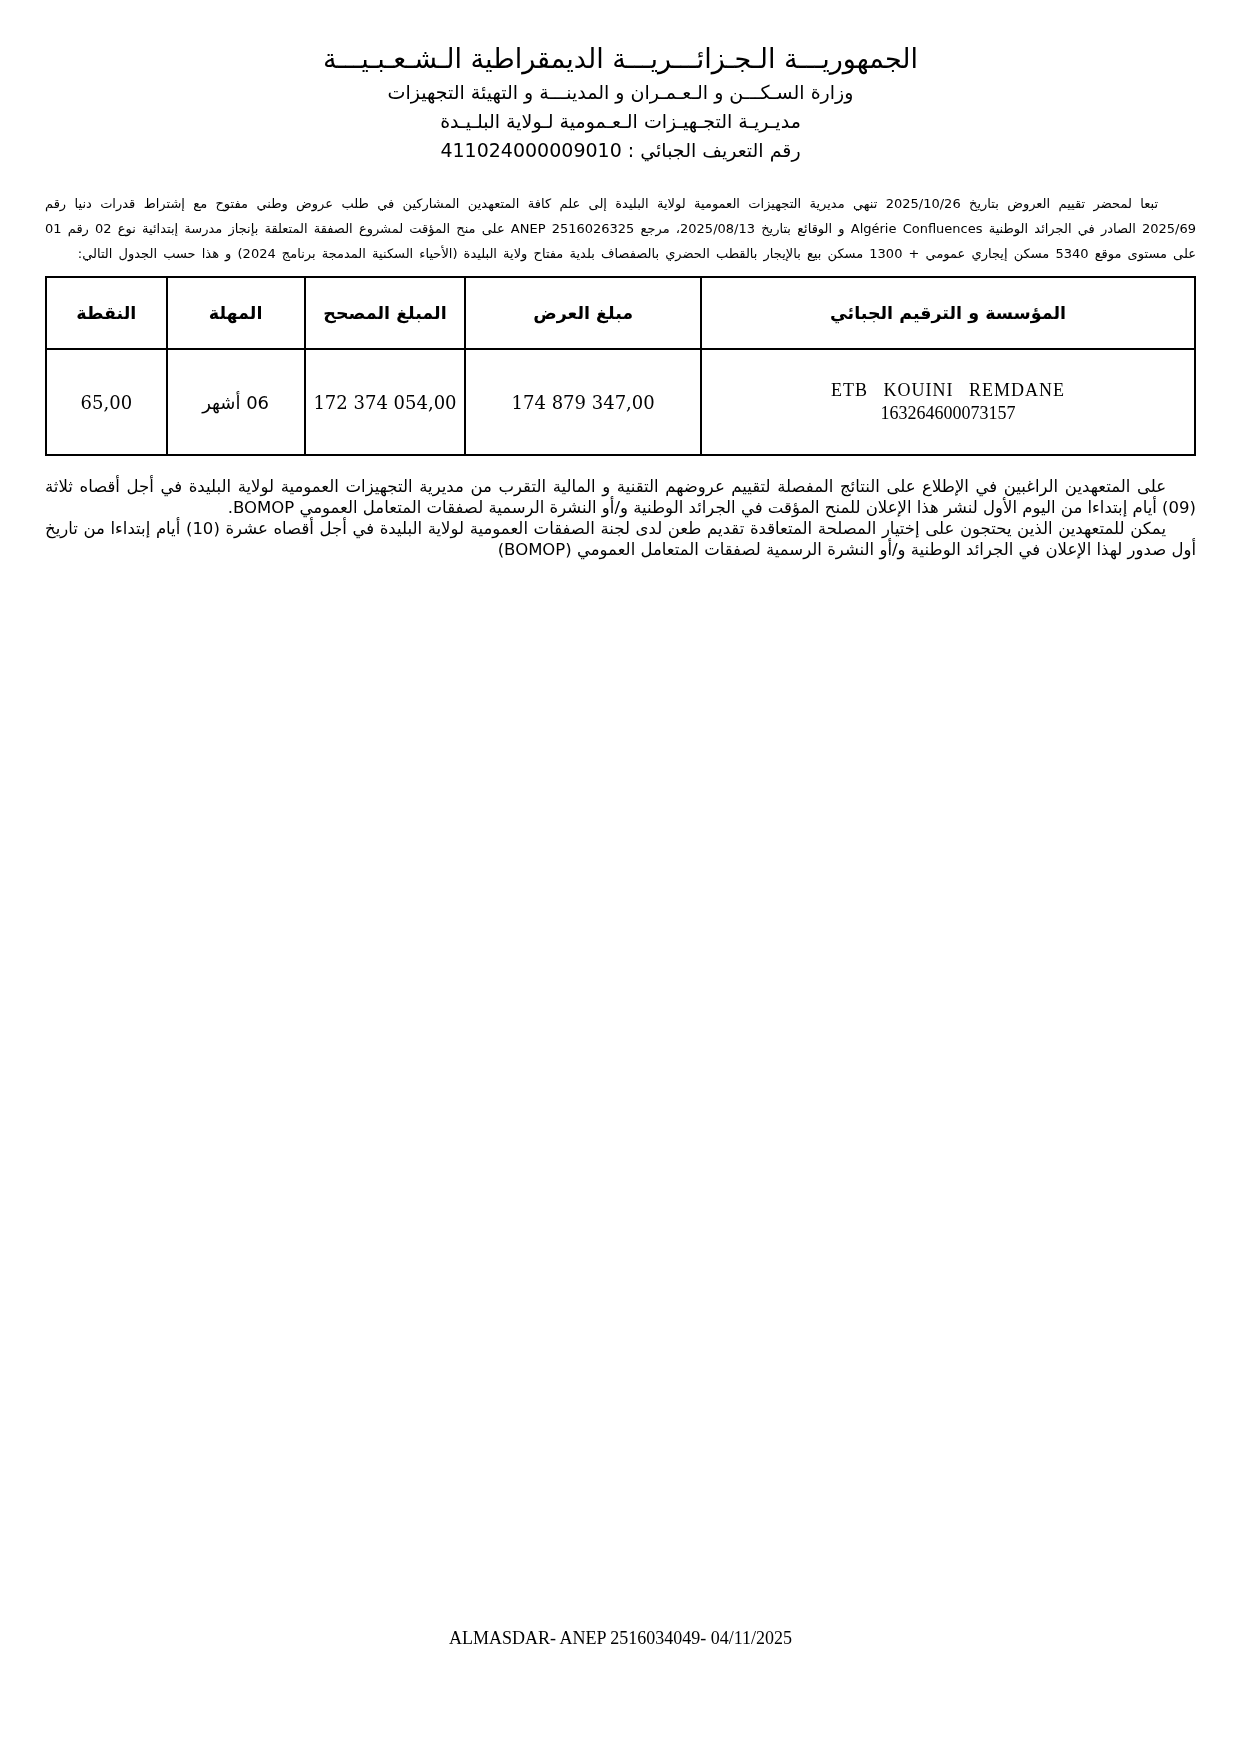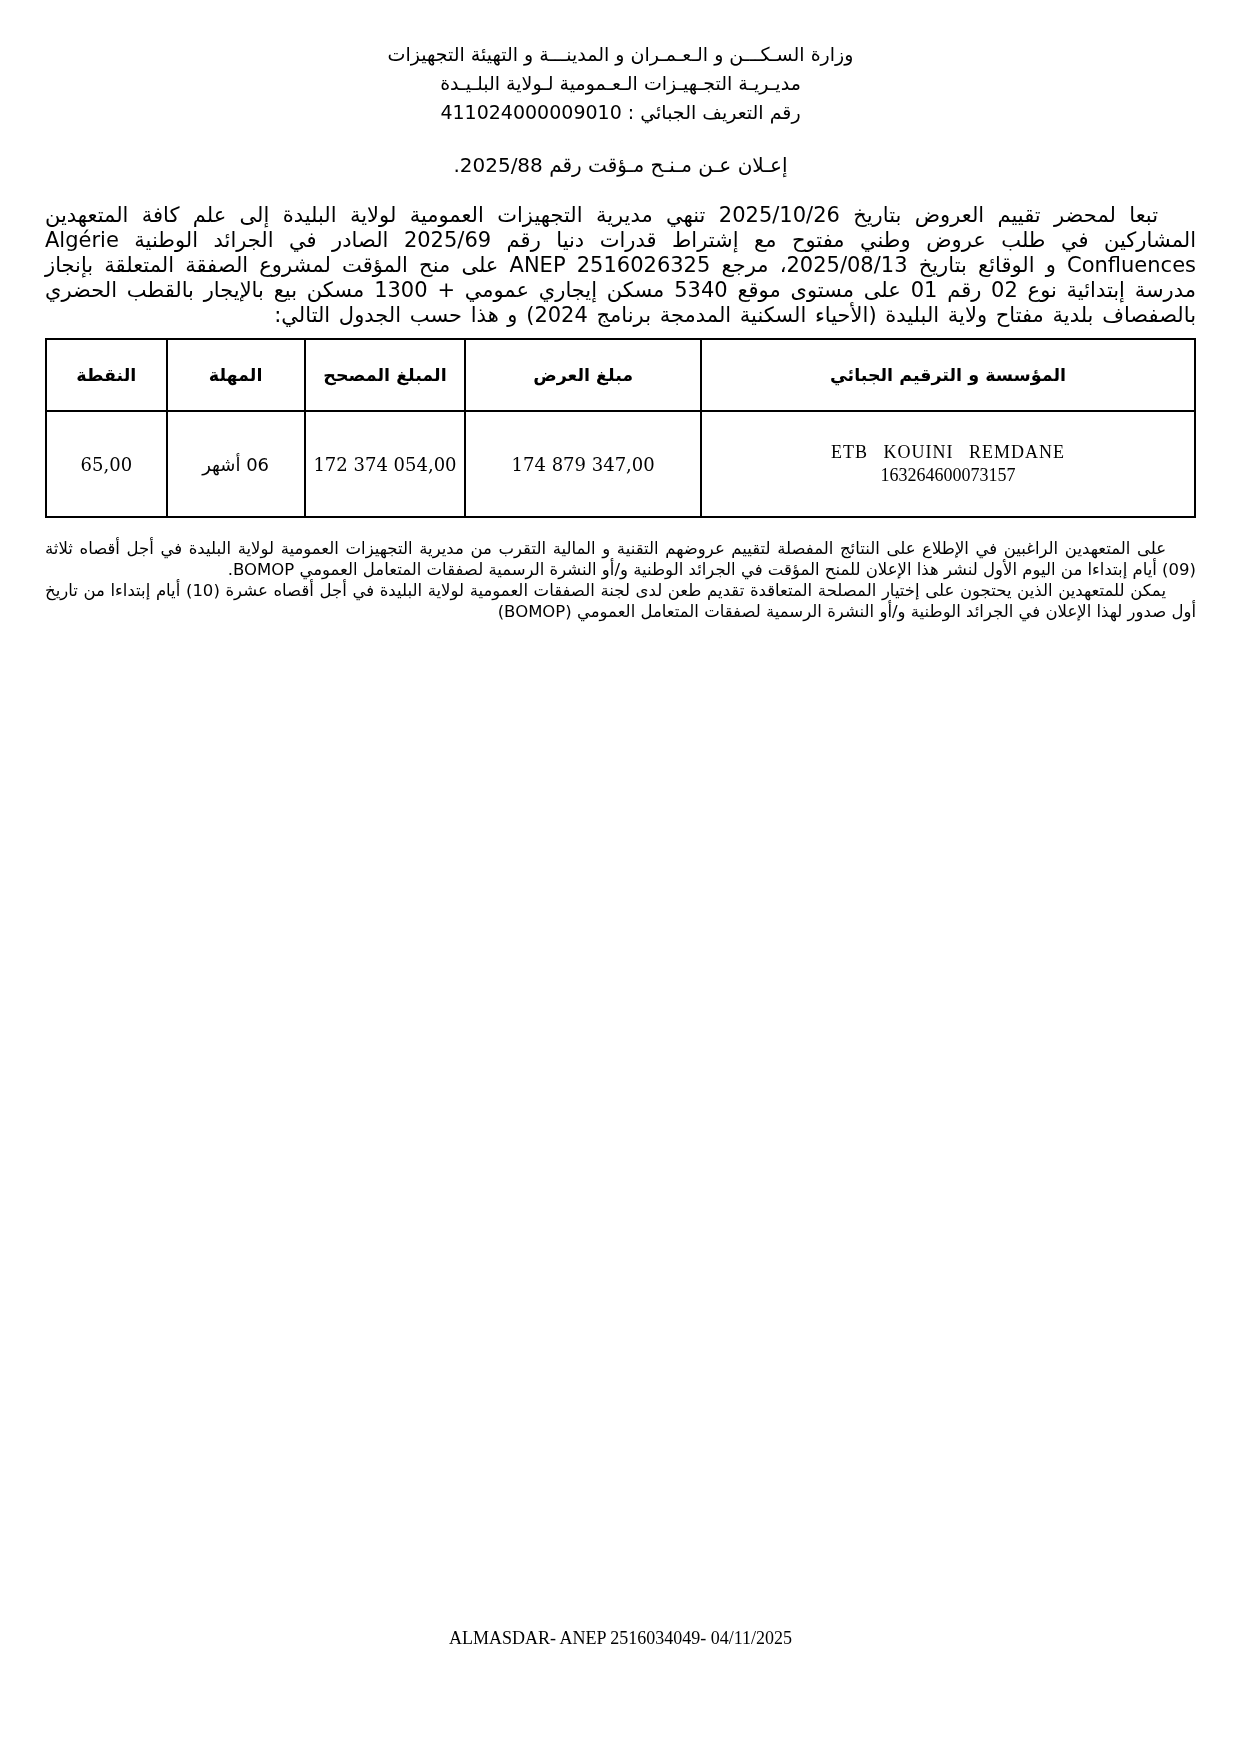--- a/index.html
+++ b/index.html
@@ -36,21 +36,21 @@
     line-height: 29px;
     font-weight: normal;
   }
   .doc-title {
     text-align: center;
     font-size: 20px;
     margin-top: 26px;
   }
   .body-par {
     margin: 26px 0 0 0;
-    font-size: 21px;
+    font-size: 13px;
     line-height: 25px;
     text-align: justify;
     text-indent: 38px;
     word-spacing: 2px;
   }
   table.bids {
     width: 100%;
     margin-top: 10px;
     border-collapse: collapse;
     border: 2px solid #000;
@@ -109,29 +109,29 @@
     direction: ltr;
   }
 </style>
 </head>
 <body>
 
 <div class="page">
   <div class="content">
 
     <header>
+      <div class="hdr-line1">الجمهوريـــة الـجـزائـــريـــة الديمقراطية الـشـعـبـيـــة</div>
       <div class="hdr-line">وزارة السـكـــن و الـعـمـران و المدينـــة و التهيئة التجهيزات</div>
       <div class="hdr-line">مديـريـة التجـهيـزات الـعـمومية لـولاية البلـيـدة</div>
       <div class="hdr-tax">
         <span>رقم التعريف الجبائي :</span>
         <span>411024000009010</span>
       </div>
     </header>
 
-    <div class="doc-title">إعـلان عـن مـنـح مـؤقت رقم 2025/88.</div>
 
     <p class="body-par">تبعا لمحضر تقييم العروض بتاريخ 2025/10/26 تنهي مديرية التجهيزات العمومية لولاية البليدة إلى علم كافة المتعهدين المشاركين في طلب عروض وطني مفتوح مع إشتراط قدرات دنيا رقم 2025/69 الصادر في الجرائد الوطنية Algérie Confluences و الوقائع بتاريخ 2025/08/13، مرجع ANEP 2516026325 على منح المؤقت لمشروع الصفقة المتعلقة بإنجاز مدرسة إبتدائية نوع 02 رقم 01 على مستوى موقع 5340 مسكن إيجاري عمومي + 1300 مسكن بيع بالإيجار بالقطب الحضري بالصفصاف بلدية مفتاح ولاية البليدة (الأحياء السكنية المدمجة برنامج 2024) و هذا حسب الجدول التالي:</p>
 
     <table class="bids">
       <colgroup>
         <col class="col-company">
         <col class="col-offer">
         <col class="col-corrected">
         <col class="col-duration">
         <col class="col-score">

